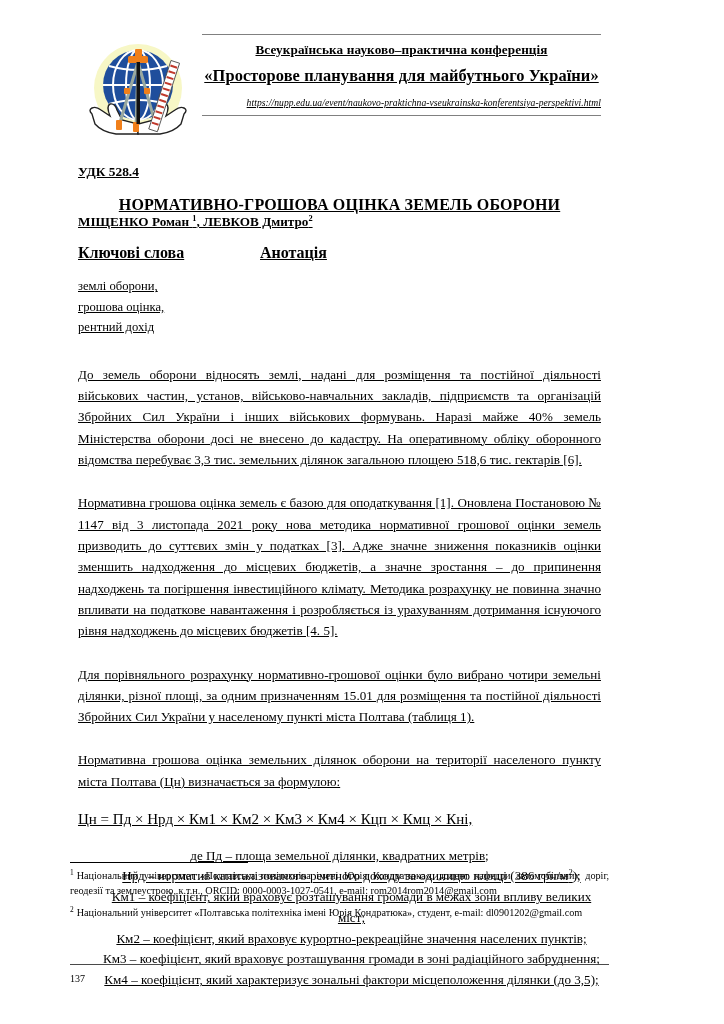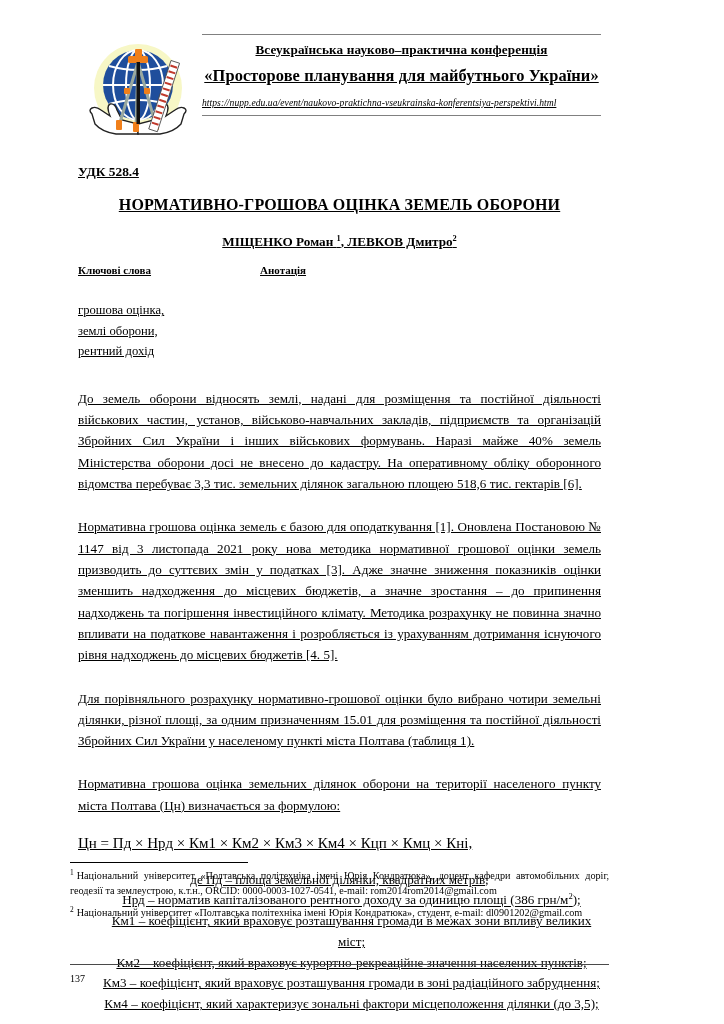--- a/index.html
+++ b/index.html
@@ -63,21 +63,21 @@
   .conf-line2 {
     font-weight: bold;
     font-size: 16.4px;
     line-height: 1.35;
     margin-top: 6px;
     letter-spacing: 0.1px;
   }
   .conf-url {
     font-style: italic;
     font-size: 9.6px;
-    text-align: left;
+    text-align: right;
     margin: 10px 0 7px 0;
     letter-spacing: 0.05px;
   }
 
   
   .body-area {
     padding: 0 54px 0 70px;
     box-sizing: border-box;
   }
   .udk {
@@ -86,24 +86,23 @@
     margin-top: 20px;
   }
   .doc-title {
     text-align: center;
     font-weight: bold;
     font-size: 16px;
     margin-top: 16px;
     letter-spacing: 0.15px;
   }
   .authors {
-    text-align: center;
     font-weight: bold;
     font-size: 13.2px;
-    margin-top: 20px;
+    margin-top: 0;
   }
   .authors sup {
     font-size: 8.4px;
     vertical-align: super;
     font-weight: bold;
   }
 
   
   .kw-block {
     display: flex;
@@ -112,22 +111,22 @@
   .kw-col {
     flex: 0 0 182px;
     padding-right: 10px;
     box-sizing: border-box;
   }
   .ab-col {
     flex: 1 1 auto;
   }
   .kw-head, .ab-head {
     font-weight: bold;
-    font-size: 11px;
-    margin-bottom: 24px;
+    font-size: 16px;
+    margin-bottom: 14px;
   }
   .kw-list {
     font-size: 12.6px;
     line-height: 1.62;
   }
   .ab-text {
     font-size: 12.6px;
     line-height: 1.62;
     text-align: justify;
   }
@@ -285,22 +284,22 @@
     <div class="doc-title">НОРМАТИВНО-ГРОШОВА ОЦІНКА ЗЕМЕЛЬ ОБОРОНИ</div>
 
     <div class="authors">
       <span>МІЩЕНКО Роман </span><sup>1</sup><span>, ЛЕВКОВ Дмитро</span><sup>2</sup>
     </div>
 
     <div class="kw-block">
       <div class="kw-col">
         <div class="kw-head">Ключові слова</div>
         <div class="kw-list">
+          <div>землі оборони,</div>
           <div>грошова оцінка,</div>
-          <div>землі оборони,</div>
           <div>рентний дохід</div>
         </div>
       </div>
       <div class="ab-col">
         <div class="ab-head">Анотація</div>
       </div>
     </div>
 
     <div class="para first-para">До земель оборони відносять землі, надані для розміщення та постійної діяльності військових частин, установ, військово-навчальних закладів, підприємств та організацій Збройних Сил України і інших військових формувань. Наразі майже 40% земель Міністерства оборони досі не внесено до кадастру. На оперативному обліку оборонного відомства перебуває 3,3 тис. земельних ділянок загальною площею 518,6 тис. гектарів [6].</div>
     <div class="para">Нормативна грошова оцінка земель є базою для оподаткування [1]. Оновлена Постановою № 1147 від 3 листопада 2021 року нова методика нормативної грошової оцінки земель призводить до суттєвих змін у податках [3]. Адже значне зниження показників оцінки зменшить надходження до місцевих бюджетів, а значне зростання – до припинення надходжень та погіршення інвестиційного клімату. Методика розрахунку не повинна значно впливати на податкове навантаження і розробляється із урахуванням дотримання існуючого рівня надходжень до місцевих бюджетів [4. 5].</div>

